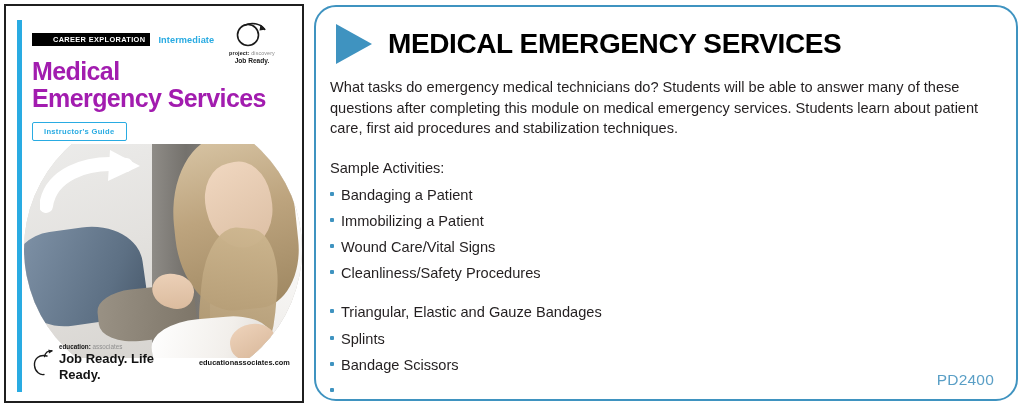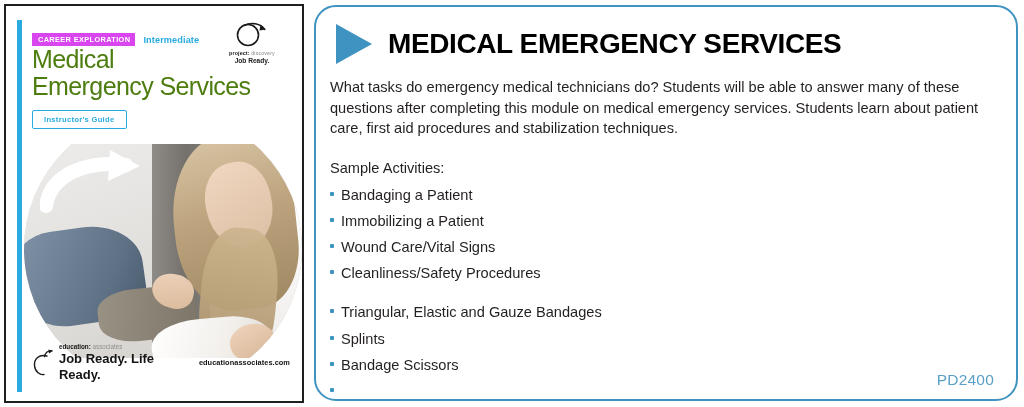--- a/index.html
+++ b/index.html
@@ -25,37 +25,37 @@
   }
   .cover-inner{
     position:absolute;left:26px;top:14px;right:8px;bottom:8px;
   }
 
   .eyebrow-row{
     display:flex;align-items:center;gap:8px;
     margin-top:13px;
   }
   .badge-career{
-    background:#d946ef;color:#ffffff;
+    background:#000000;color:#ffffff;
     font-size:7.4px;font-weight:bold;letter-spacing:.35px;
-    padding:3px 5px 3px 6px;line-height:1;
+    padding:3px 5px 3px 21px;line-height:1;
     white-space:nowrap;
   }
   .badge-level{
     color:#29abe2;font-size:9.2px;font-weight:bold;letter-spacing:.1px;
     white-space:nowrap;
   }
 
   .cover-title{
-    color:#4d7c0f;
-    font-weight:normal;
+    color:#a21caf;
+    font-weight:bold;
     font-size:25px;
     line-height:1.08;
     letter-spacing:-0.6px;
-    margin-top:0;
+    margin-top:12px;
   }
   .cover-title .l2{display:block;}
 
   .guide-box{
     display:inline-block;
     margin-top:10px;
     border:1.6px solid #29abe2;
     color:#29abe2;
     font-size:7.6px;font-weight:bold;letter-spacing:.3px;
     padding:4px 11px;

